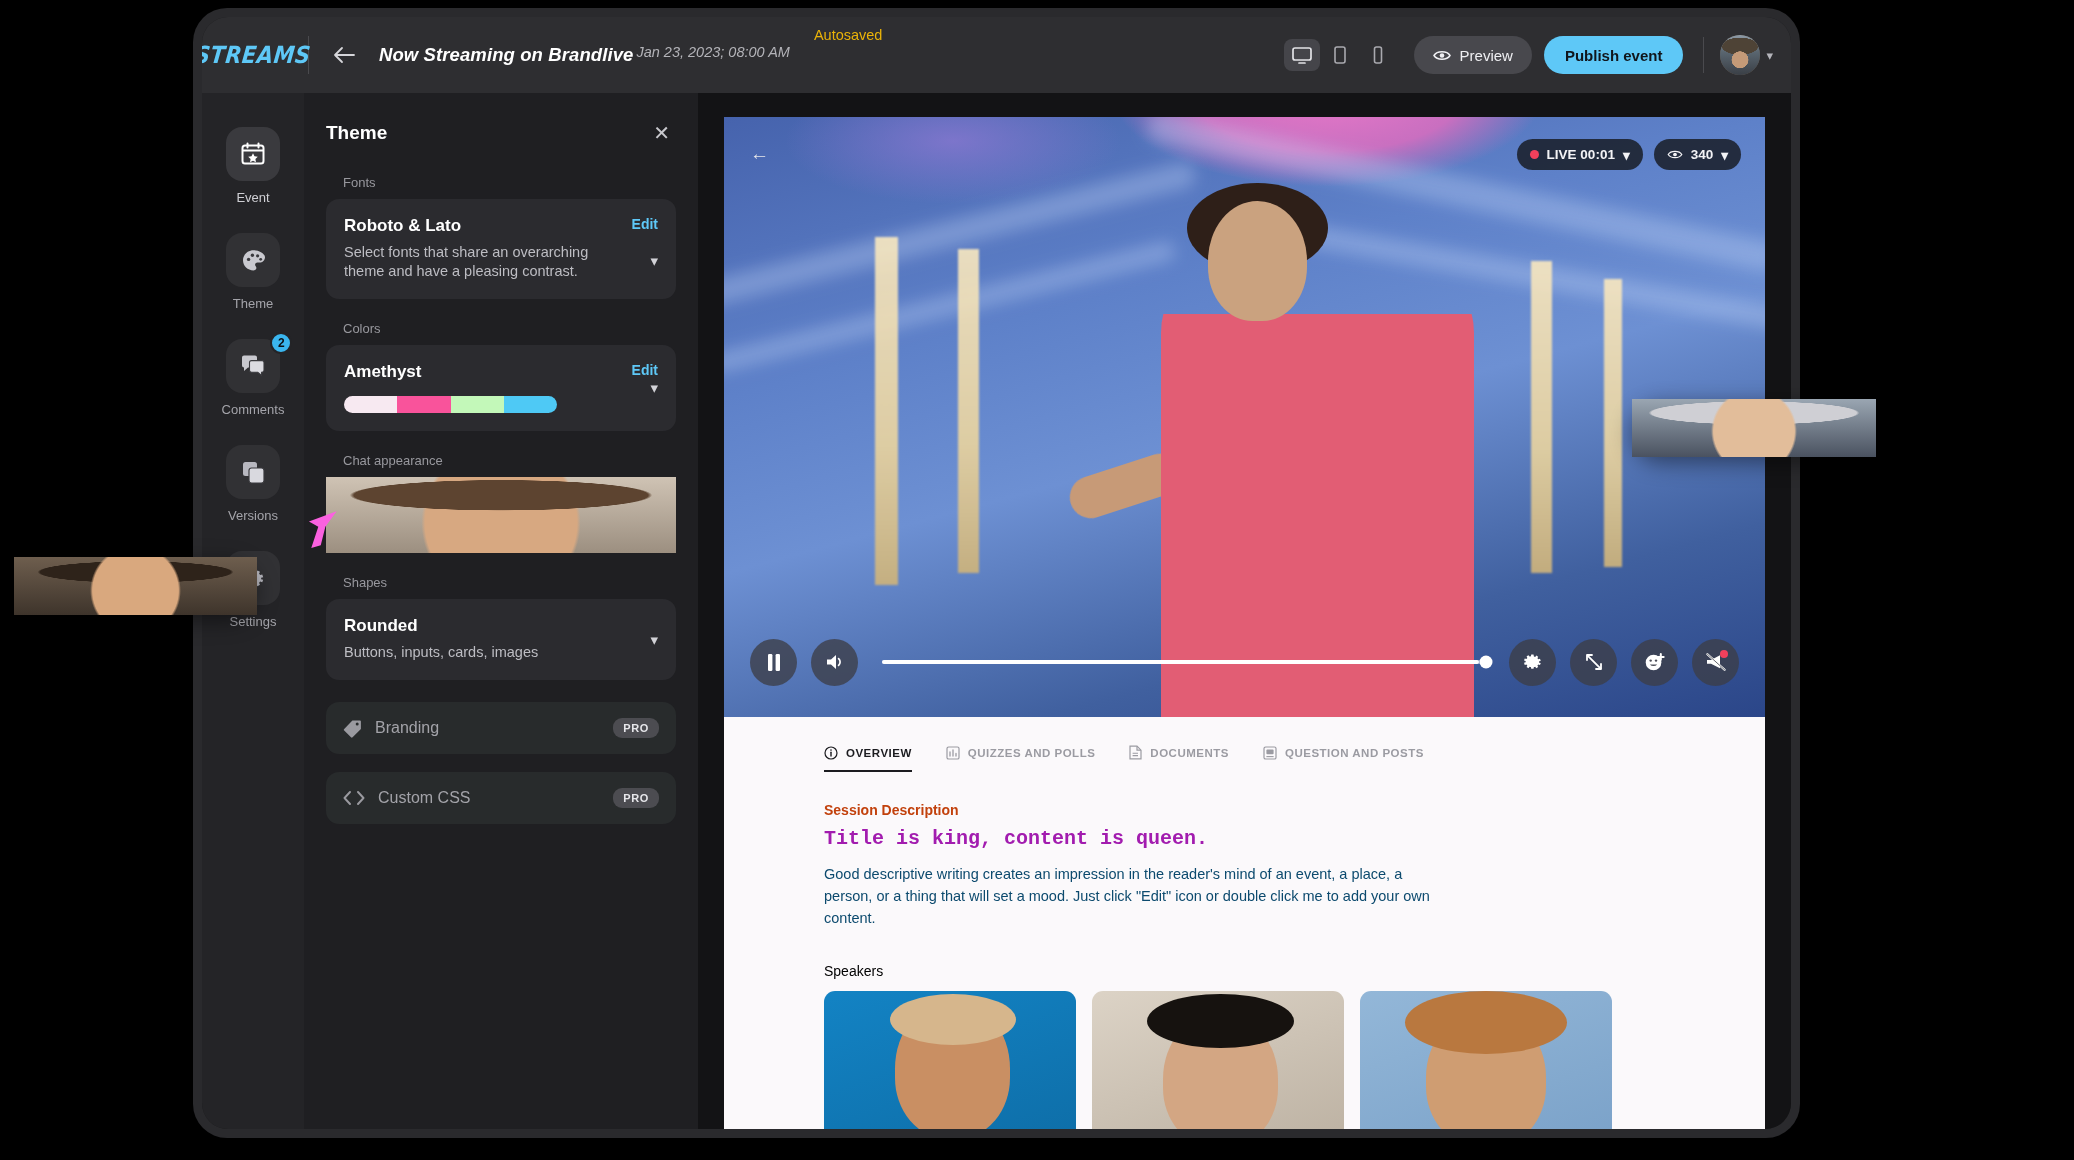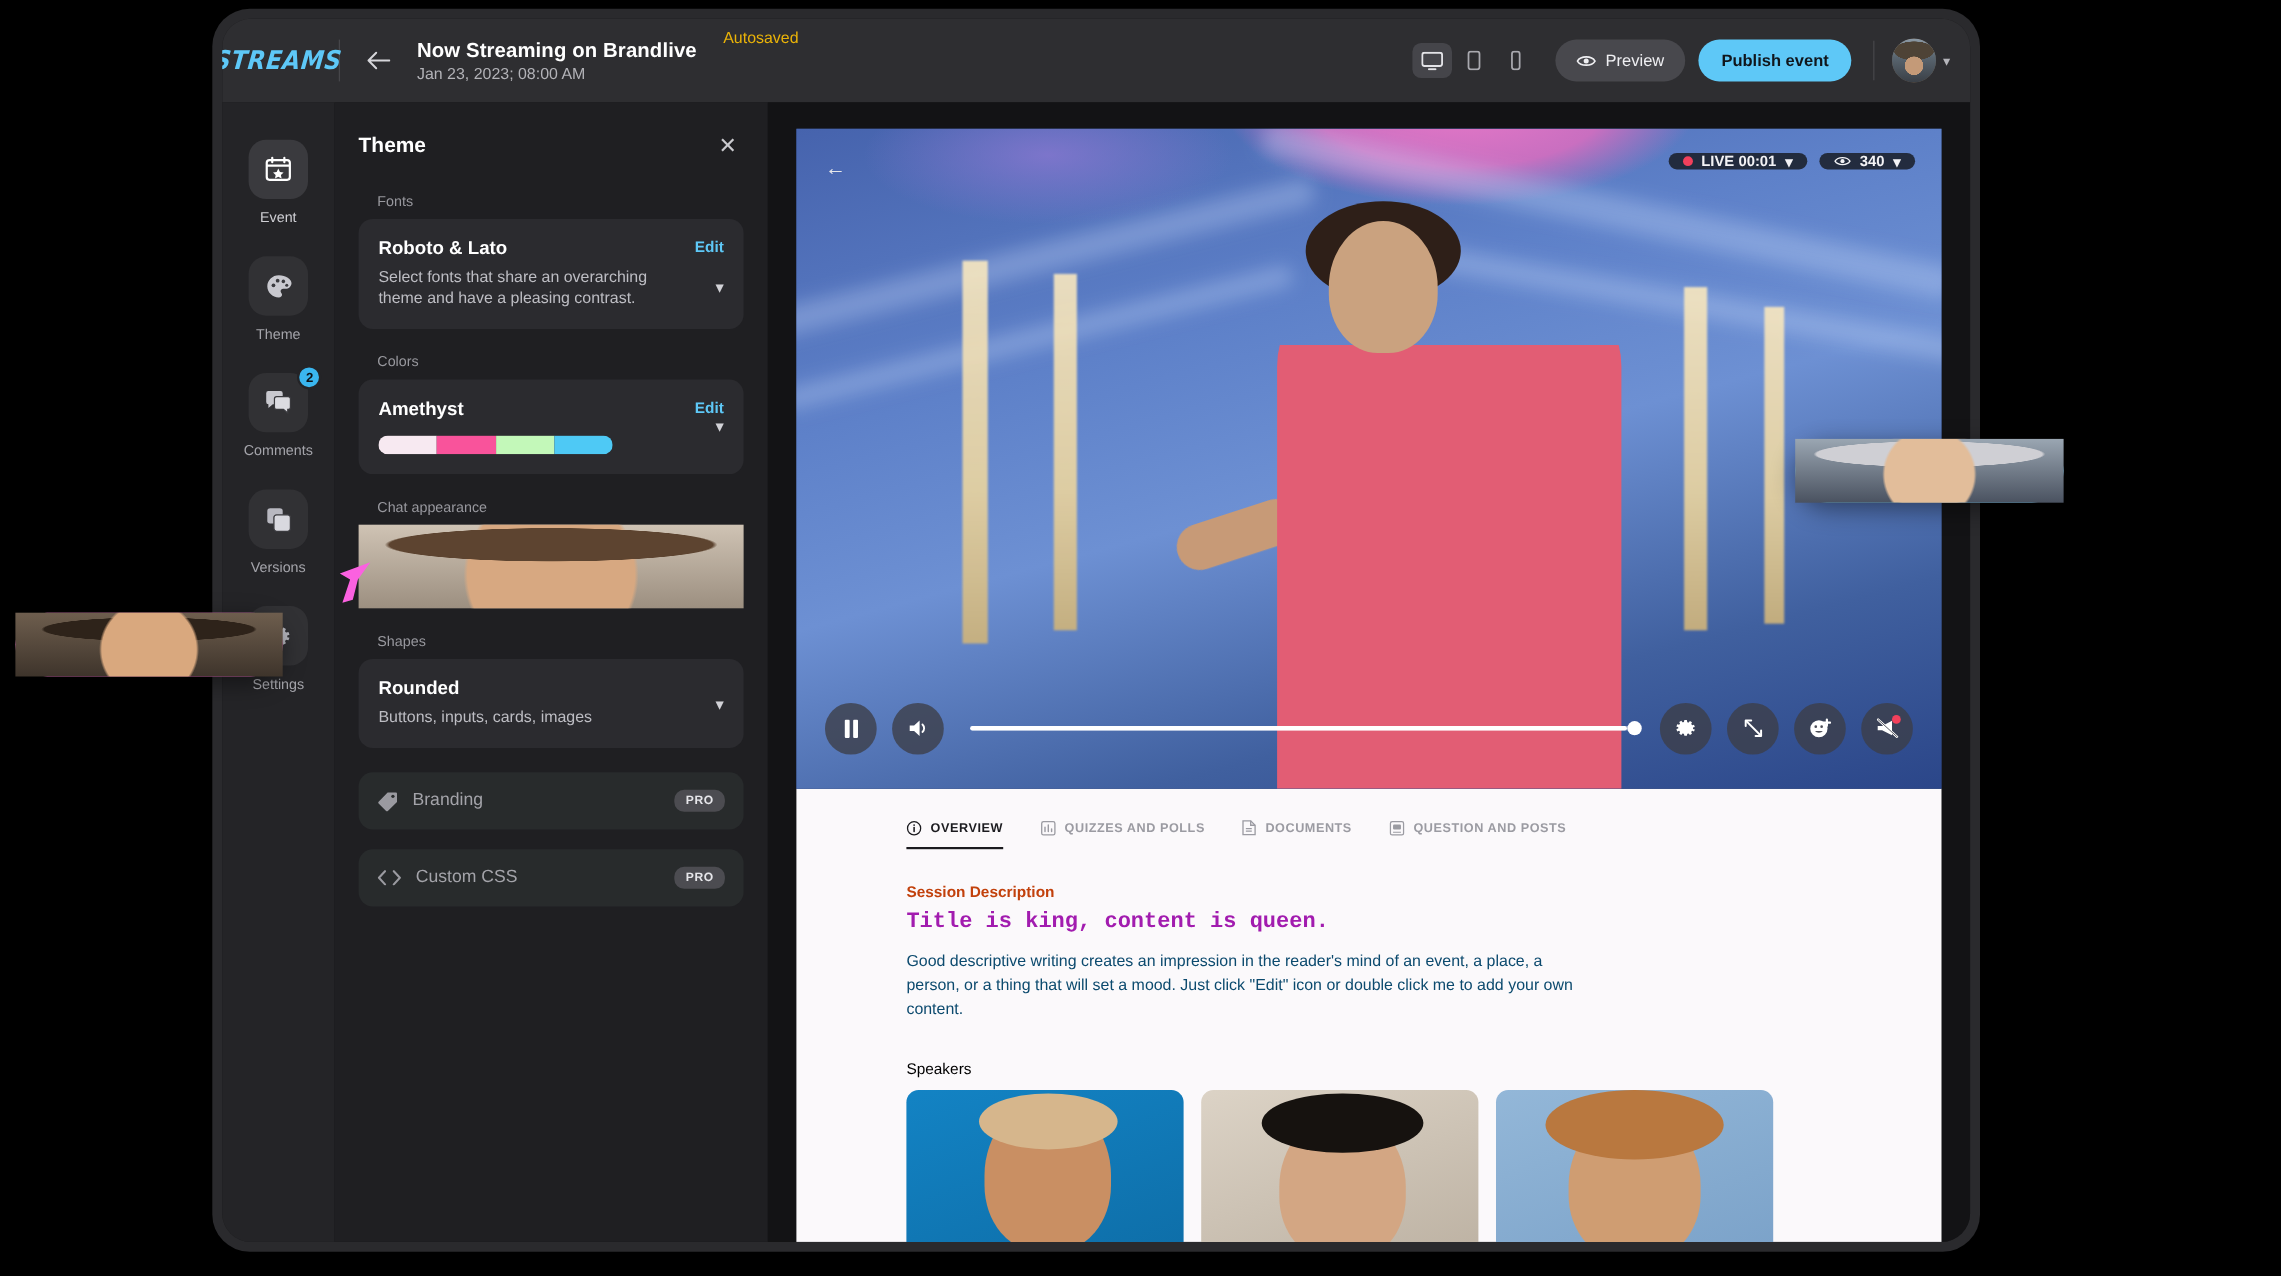--- a/index.html
+++ b/index.html
@@ -53,21 +53,21 @@
     color: #5ec8f7;
     transform: skewX(-6deg) scaleY(1.12);
   }
   .vsep { width: 1px; height: 38px; background: #4a4a4e; margin: 0 0 0 4px; }
   .back-btn {
     width: 42px; height: 42px; margin-left: 14px;
     display: flex; align-items: center; justify-content: center;
     color: #d6d6da; font-size: 22px; line-height: 1; border-radius: 8px;
     cursor: pointer;
   }
-  .title-block { margin-left: 14px; display:flex; flex-direction: column; gap: 3px;}
+  .title-block { margin-left: 14px; display:flex; flex-direction: row; gap: 3px; font-style: italic;}
   .ev-title { color: #fff; font-size: 18.5px; font-weight: bold; letter-spacing: .1px;}
   .ev-sub { color: #b3b3b8; font-size: 14.5px; }
   .autosaved { color: #eab308; font-size: 14.5px; margin-left: 24px; align-self: flex-start; margin-top: 10px;}
   .top-spacer { flex: 1; }
 
   .device-group {
     display: flex; align-items: center; gap: 2px;
     background: transparent; margin-right: 18px;
   }
   .dev-btn {
@@ -211,21 +211,21 @@
   .head { position:absolute; left:46.5%; top:14%; width:9.5%; height:20%;
     background:#caa27f; border-radius:50% 50% 45% 45%;}
   .hair { position:absolute; left:44.5%; top:11%; width:13.5%; height:15%;
     background:#2e1f18; border-radius:50%;}
   .arm { position:absolute; background:#c79a77; border-radius: 30px; filter: blur(.6px);}
 
   .live-pills { position:absolute; top: 22px; right: 24px; display:flex; gap: 11px; }
   .pill {
     display:flex; align-items:center; gap:8px;
     background: rgba(20,22,28,.80); color:#f3f3f6;
-    height: 15px; padding: 0 13px; border-radius: 16px;
+    height: 31px; padding: 0 13px; border-radius: 16px;
     font-size: 13.5px; font-weight:600; cursor:pointer;
   }
   .live-dot { width:9px; height:9px; border-radius:50%; background:#f2405c;}
   .back-arrow-v { position:absolute; top: 26px; left: 26px; color:#e7e7ea; font-size:19px; cursor:pointer;}
   .controls {
     position:absolute; left:0; right:0; bottom: 0; height: 110px;
     display:flex; align-items:center; padding: 0 26px; gap: 14px;
   }
   .cbtn {
     width: 47px; height: 47px; border-radius: 50%;

